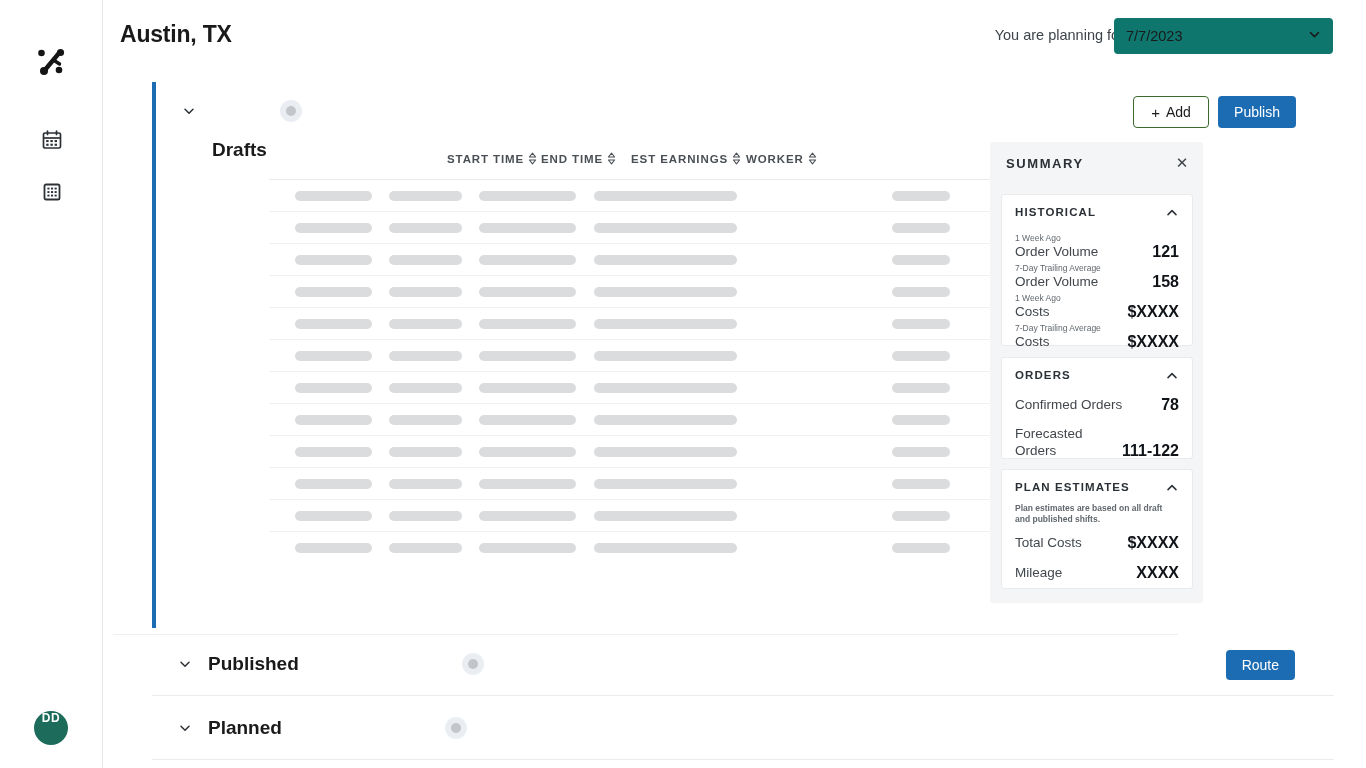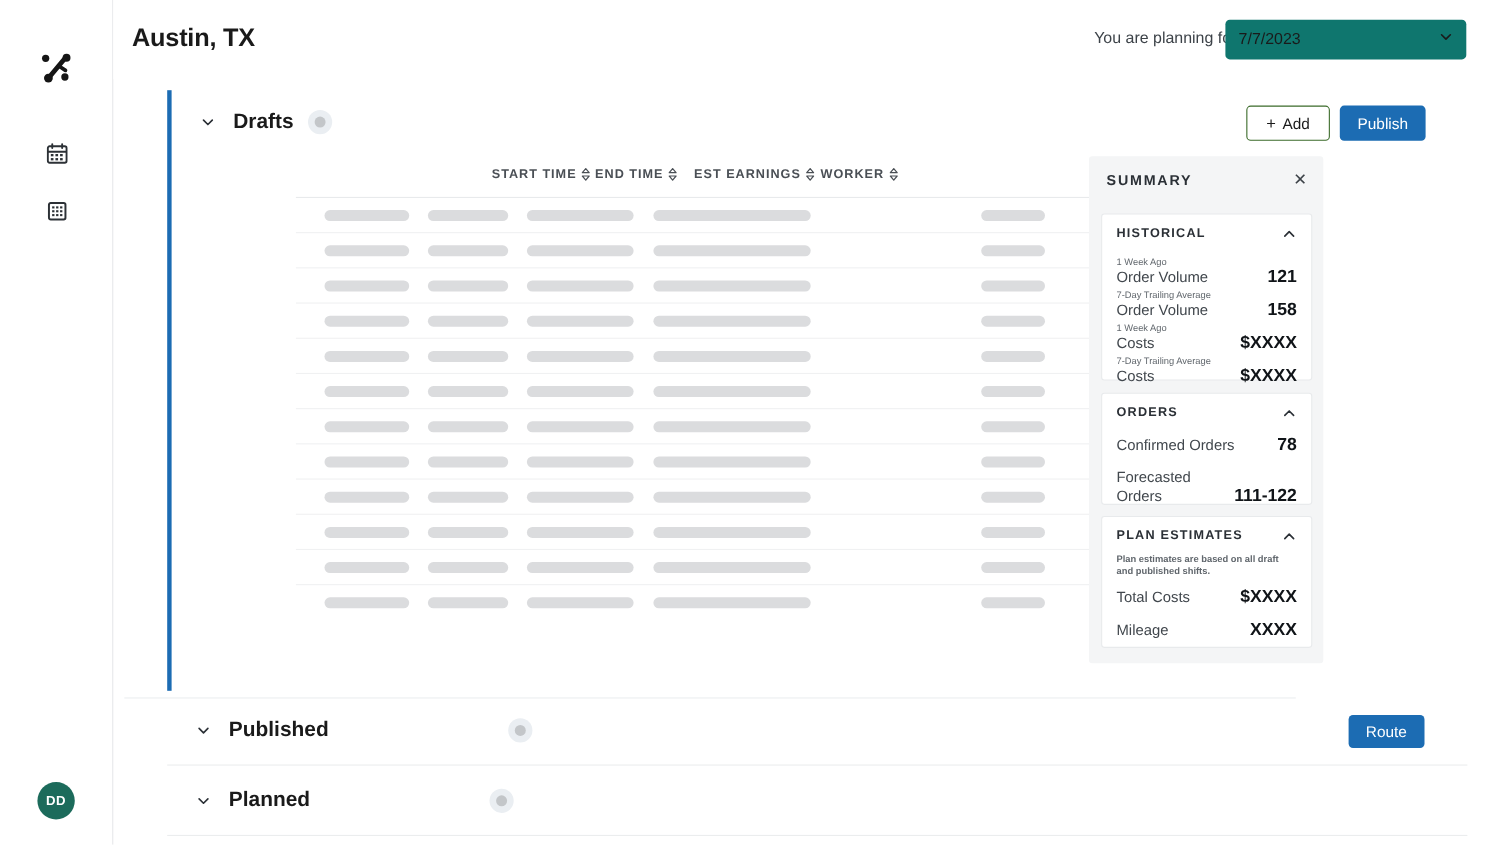--- a/index.html
+++ b/index.html
@@ -30,21 +30,21 @@
     cursor: pointer;
   }
   .rail-icon.calendar { top: 126px; }
   .rail-icon.grid { top: 178px; }
 
   .avatar {
     position: absolute; left: 34px; top: 711px;
     width: 34px; height: 34px; border-radius: 50%;
     background: #1c6b5b;
     color: #ffffff;
-    display: flex; align-items: center; justify-content: center;
+    display: flex; align-items: flex-start; justify-content: center;
     font-size: 12px; font-weight: bold; letter-spacing: .5px;
     cursor: pointer;
   }
 
   
   .topbar {
     position: absolute; left: 103px; top: 0;
     width: 1263px; height: 72px;
     background: #ffffff;
   }
@@ -313,21 +313,21 @@
   </header>
 
   <section class="section-drafts">
 
     <div class="sec-header">
       <div class="chev-btn" style="left:23px;">
         <svg width="14" height="14" viewBox="0 0 14 14">
           <path d="M3 5.2 L7 9.2 L11 5.2" fill="none" stroke="#2b3036" stroke-width="1.5" stroke-linecap="round" stroke-linejoin="round"></path>
         </svg>
       </div>
-      <div class="sec-title" style="left:56px;">Drafts</div>
+      <div class="sec-title" style="left:56px;margin-top:39px;">Drafts</div>
       <div class="count-badge" style="left:124px;">
           <i></i>
         </div>
 
       <button class="btn-add">
         <span class="plus">+</span>
         <span>Add</span>
       </button>
       <button class="btn-publish">
         <span>Publish</span>

